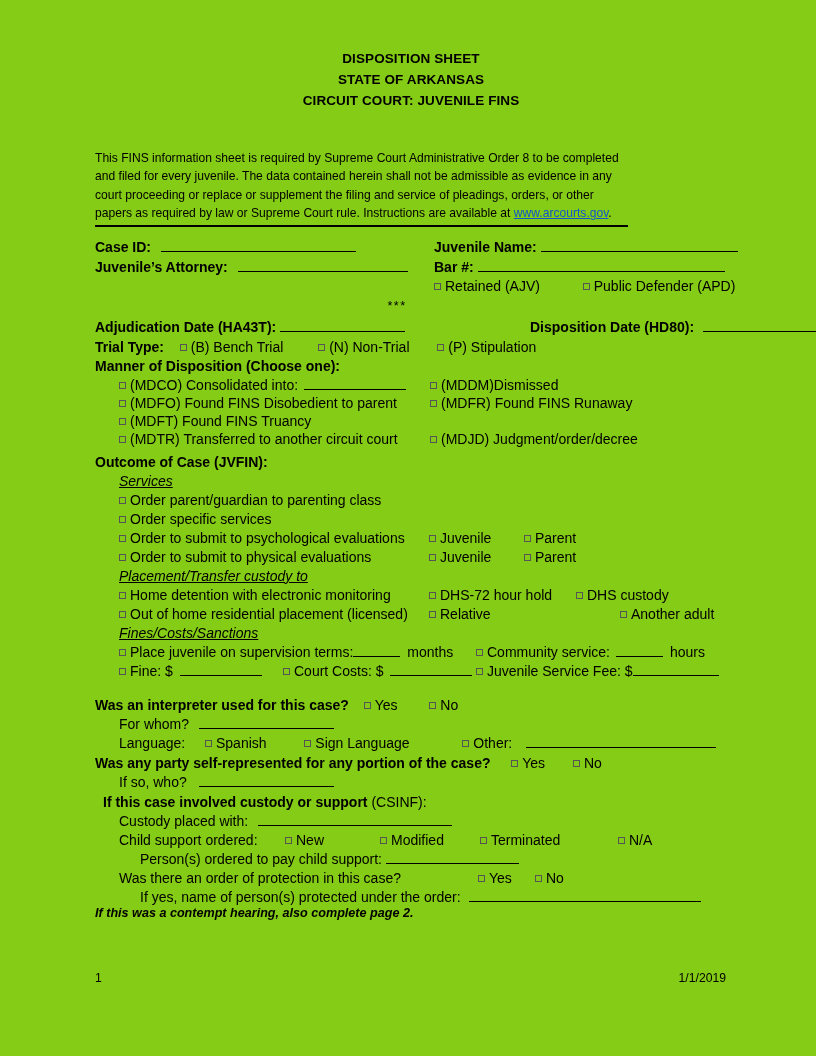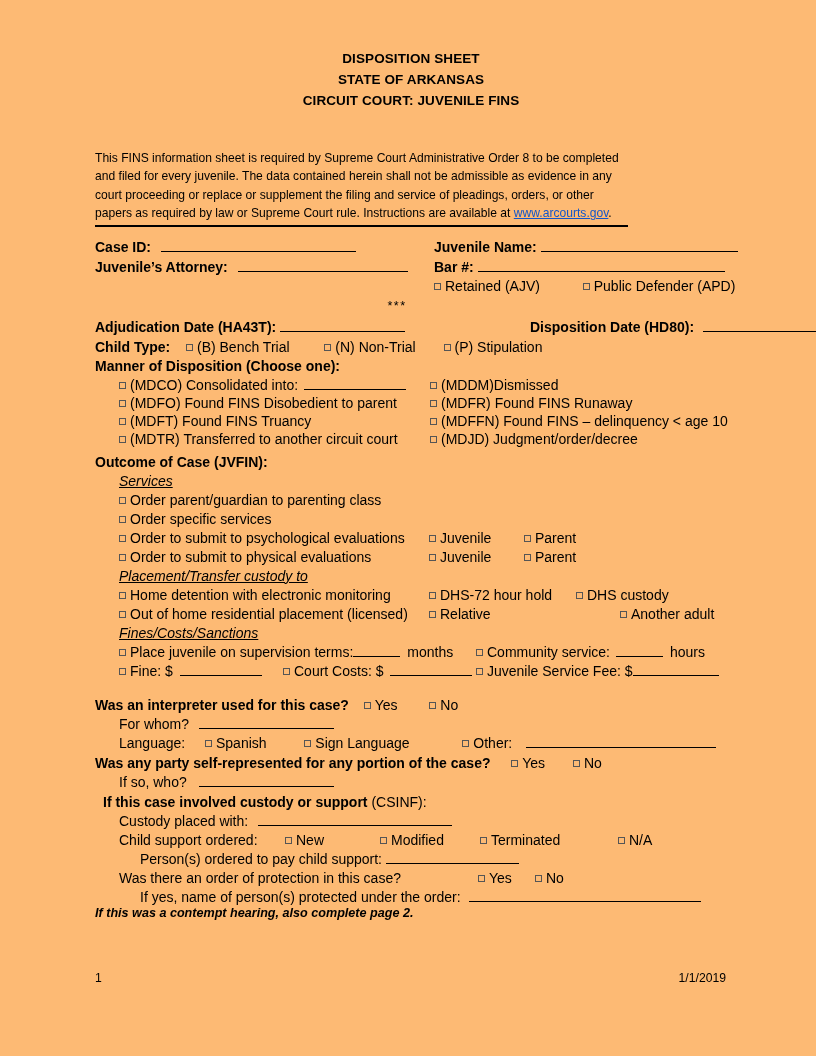--- a/index.html
+++ b/index.html
@@ -8,21 +8,21 @@
     background: #ffffff;
   }
   body {
     font-family: "Liberation Sans", sans-serif;
     color: #000000;
   }
   .page {
     position: relative;
     width: 816px;
     height: 1056px;
-    background: #fdba74;
+    background: #84cc16;
     overflow: hidden;
   }
   .content {
     position: absolute;
     left: 95px;
     top: 48px;
     width: 632px;
   }
 
   
@@ -156,41 +156,40 @@
       <div class="abs" style="left:0px; top:0px;">
         <span class="b">Adjudication Date (HA43T):</span>
         <span class="blank" style="width:125px;"></span>
       </div>
       <div class="abs" style="left:435px; top:0px;">
         <span class="b">Disposition Date (HD80):</span>
         <span class="blank" style="width:125px; margin-left:5px;"></span>
       </div>
 
       <div class="abs" style="left:0px; top:20px;">
-        <span class="b">Child Type:</span>
+        <span class="b">Trial Type:</span>
         <span style="display:inline-block;width:8px;"></span>
         <span><span class="cb"></span><span>(B) Bench Trial</span></span>
         <span style="display:inline-block;width:27px;"></span>
         <span><span class="cb"></span><span>(N) Non-Trial</span></span>
         <span style="display:inline-block;width:20px;"></span>
         <span><span class="cb"></span><span>(P) Stipulation</span></span>
       </div>
 
       <div class="abs b" style="left:0px; top:39px;">Manner of Disposition (Choose one):</div>
     </div>
 
     <div class="section" style="height:77px;">
       <div class="abs" style="left:24px; top:0px;"><span class="cb"></span><span>(MDCO) Consolidated into:</span><span class="blank" style="width:102px; margin-left:6px;"></span></div>
       <div class="abs" style="left:24px; top:18px;"><span class="cb"></span><span>(MDFO) Found FINS Disobedient to parent</span></div>
       <div class="abs" style="left:24px; top:36px;"><span class="cb"></span><span>(MDFT) Found FINS Truancy</span></div>
       <div class="abs" style="left:24px; top:54px;"><span class="cb"></span><span>(MDTR) Transferred to another circuit court</span></div>
 
       <div class="abs" style="left:335px; top:0px;"><span class="cb"></span><span>(MDDM)Dismissed</span></div>
       <div class="abs" style="left:335px; top:18px;"><span class="cb"></span><span>(MDFR) Found FINS Runaway</span></div>
-      <div class="abs" style="left:335px; top:36px;"><span class="cb"></span><span>(MDFFN) Found FINS – delinquency &lt; age 10</span></div>
       <div class="abs" style="left:335px; top:54px;"><span class="cb"></span><span>(MDJD) Judgment/order/decree</span></div>
     </div>
 
     <div class="section" style="height:230px;">
       <div class="abs b" style="left:0px; top:0px;">Outcome of Case (JVFIN):</div>
 
       <div class="abs u-italic" style="left:24px; top:19px;">Services</div>
 
       <div class="abs" style="left:24px; top:38px;"><span class="cb"></span><span>Order parent/guardian to parenting class</span></div>
       <div class="abs" style="left:24px; top:57px;"><span class="cb"></span><span>Order specific services</span></div>

